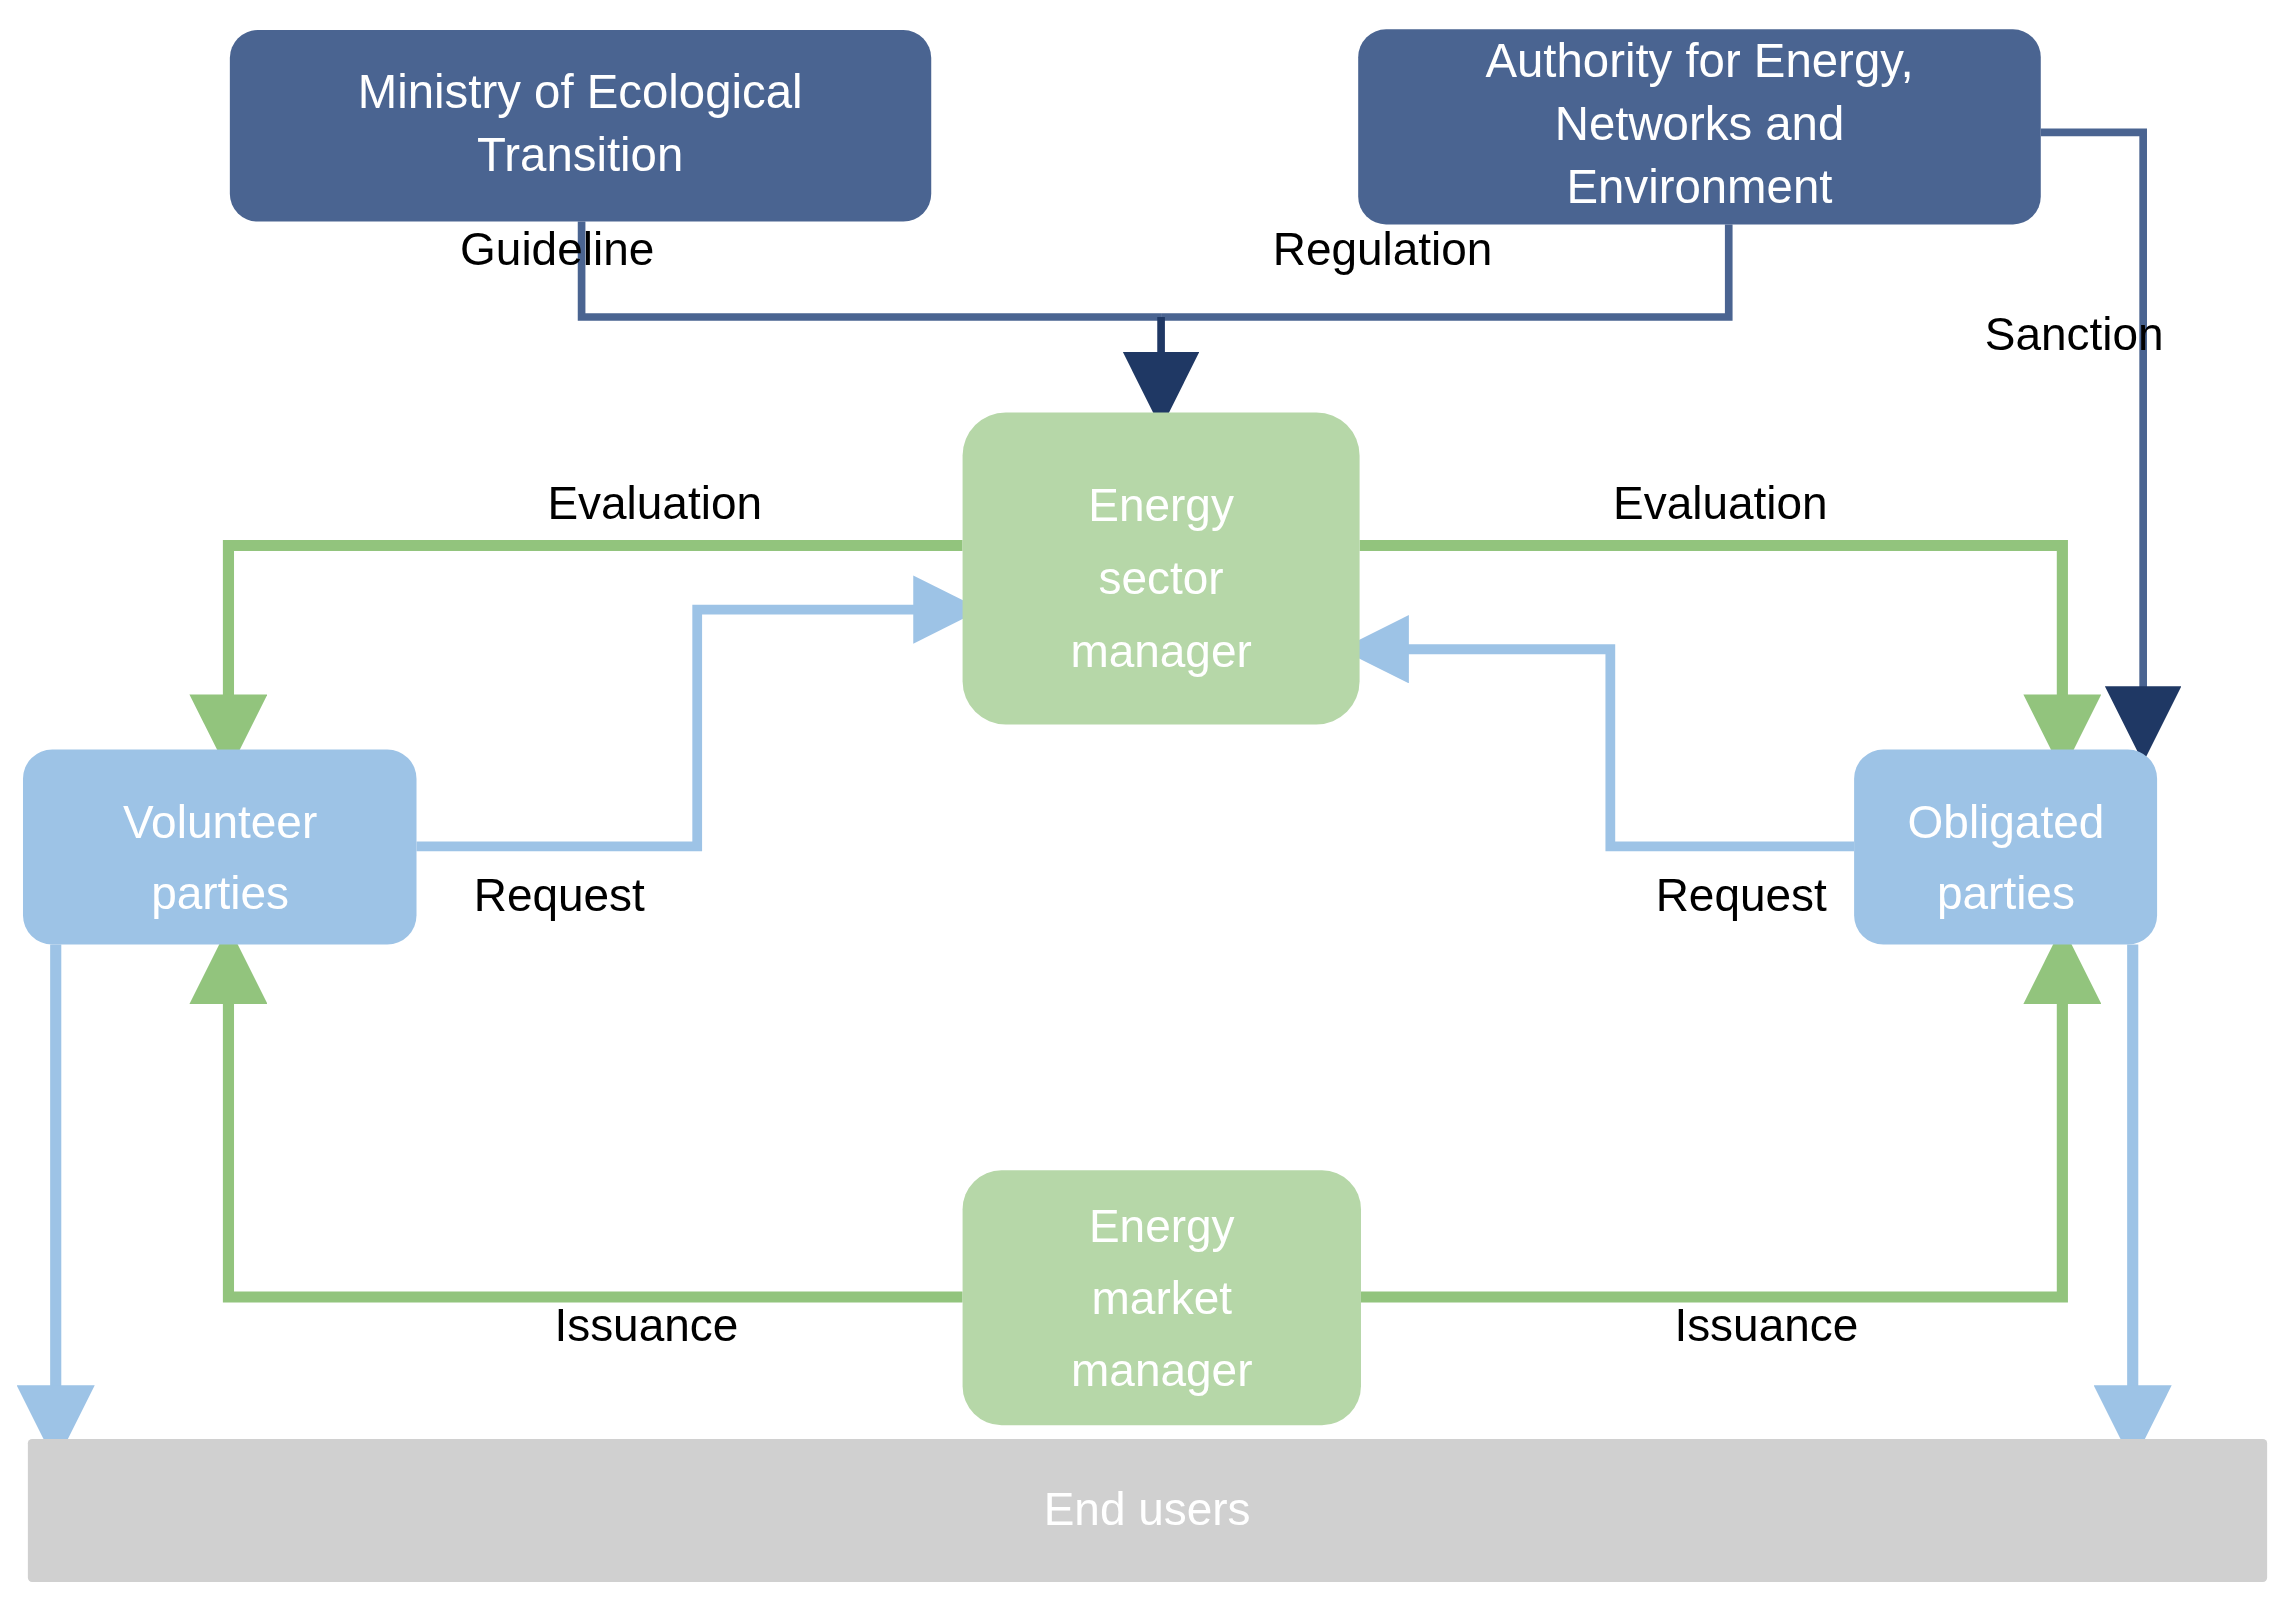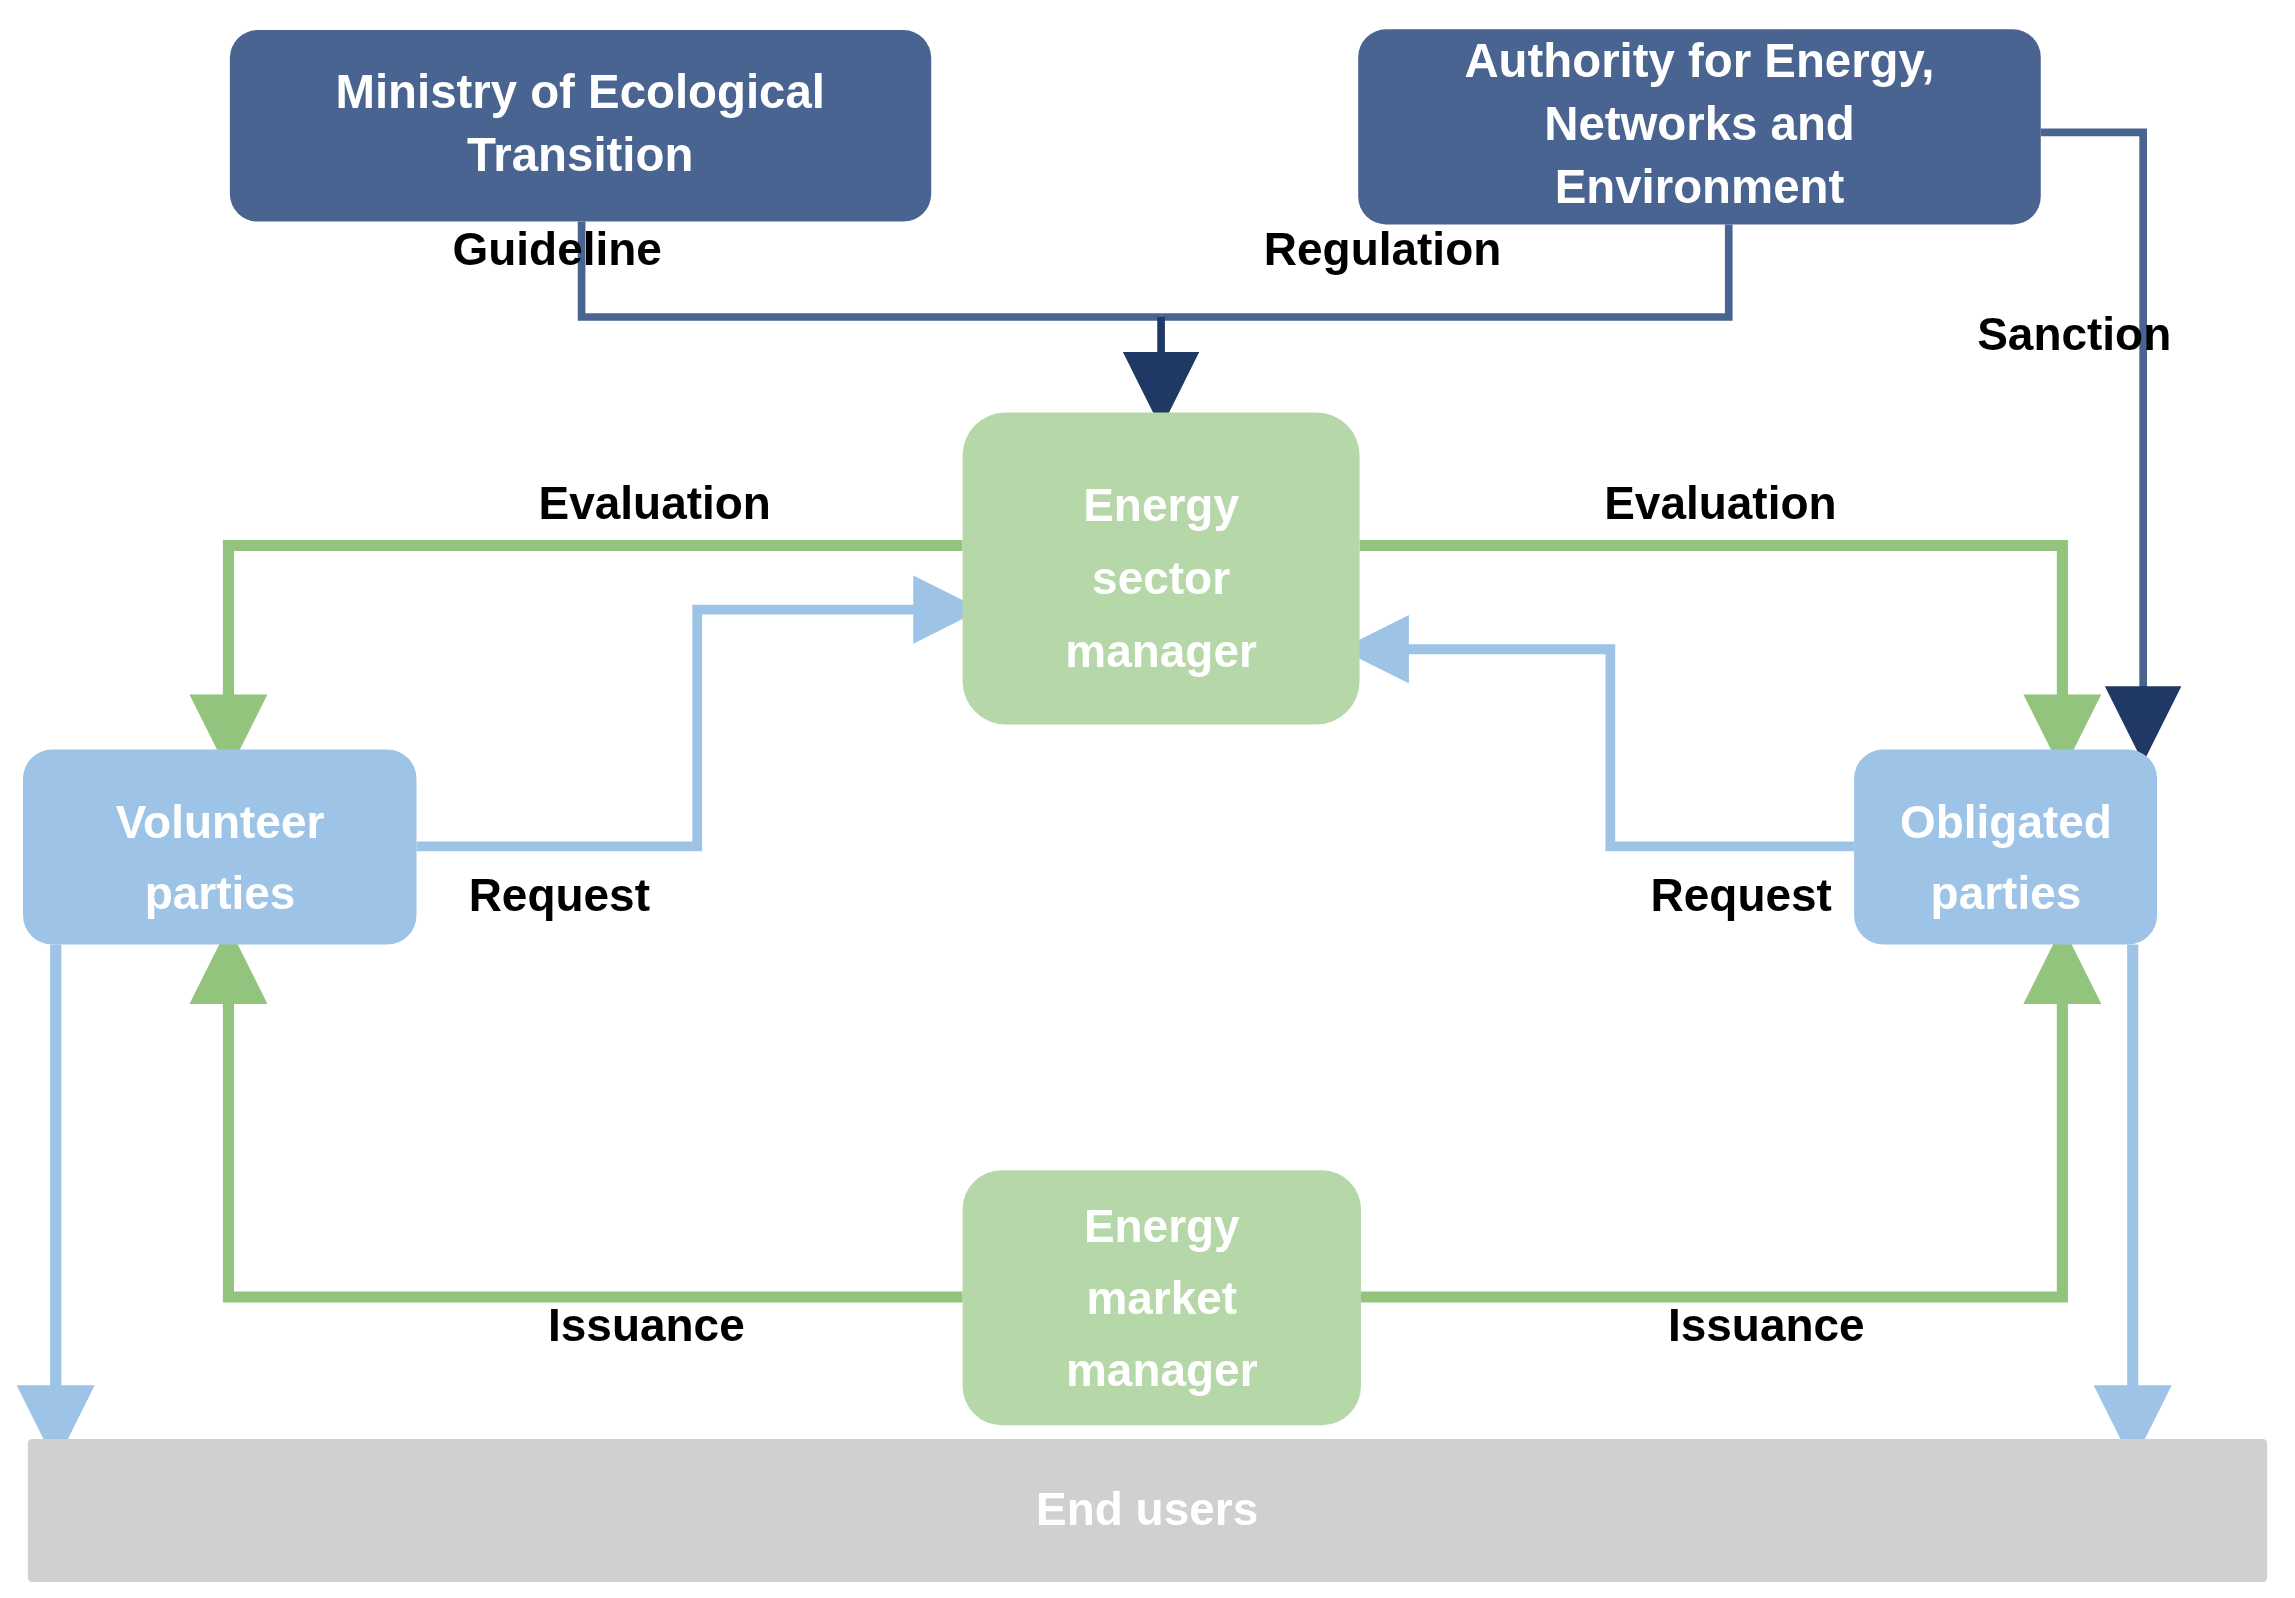--- a/index.html
+++ b/index.html
@@ -9,21 +9,20 @@
   }
   body {
     font-family: "Liberation Sans", sans-serif;
   }
   #diagram-root {
     position: relative;
     width: 2295px;
     height: 1598px;
     background: #ffffff;
     overflow: hidden;
-    font-weight: bold;
   }
   svg.canvas {
     position: absolute;
     top: 0;
     left: 0;
     width: 2295px;
     height: 1598px;
   }
   .node-text {
     fill: #ffffff;

